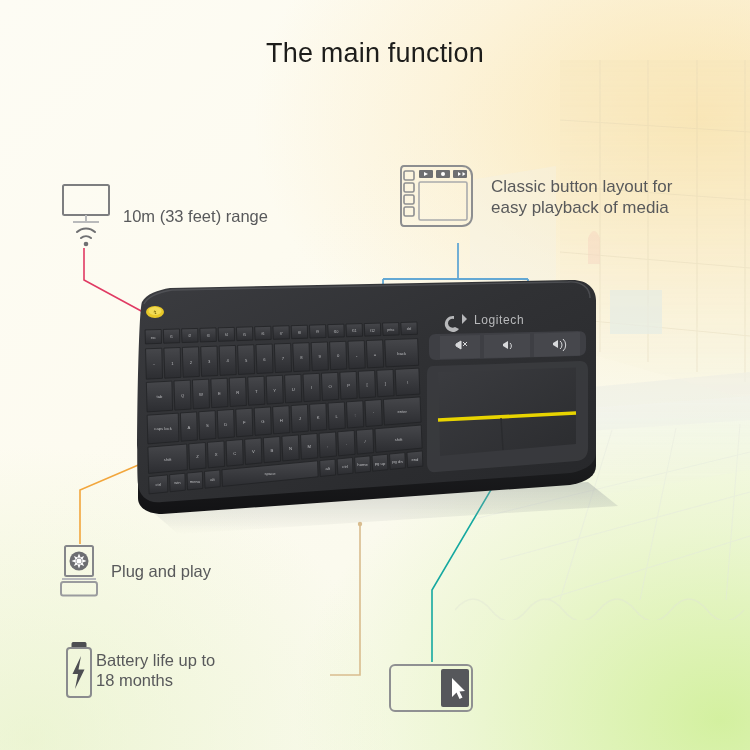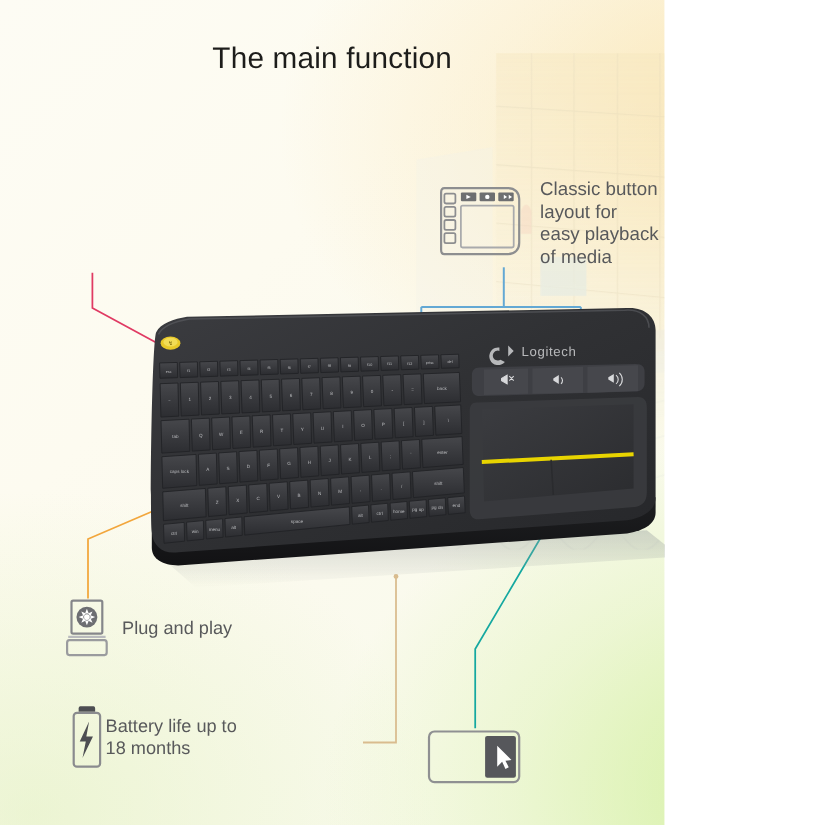--- a/index.html
+++ b/index.html
@@ -2,21 +2,21 @@
 <html><head>
 <meta charset="utf-8">
 <style>
   html,body{margin:0;padding:0;}
   body{
     width:750px;height:750px;
     font-family:"Liberation Sans","DejaVu Sans",sans-serif;
     overflow:hidden;
   }
   #stage{
-    position:relative;width:604px;height:750px;overflow:hidden;
+    position:relative;width:750px;height:750px;overflow:hidden;
     background:
       radial-gradient(ellipse 620px 420px at 700px 120px, rgba(250,212,128,0.55) 0%, rgba(250,222,160,0.28) 42%, rgba(255,255,255,0) 72%),
       radial-gradient(ellipse 560px 430px at 720px 720px, rgba(196,236,128,0.70) 0%, rgba(214,240,166,0.36) 45%, rgba(255,255,255,0) 76%),
       radial-gradient(ellipse 520px 420px at 30px 740px, rgba(223,240,188,0.55) 0%, rgba(255,255,255,0) 70%),
       linear-gradient(135deg,#fdfcf4 0%,#fdfbf0 35%,#fbfaee 60%,#f7faea 100%);
   }
   
   #bg-photo{position:absolute;inset:0;pointer-events:none;opacity:.5;}
 
   .title{
@@ -522,20 +522,32 @@
         <path d="M320,102 L458,97.5 L458,174 L322,186 Z" fill="url(#padg)"></path>
 
         <path d="M320,150 L458,143" stroke="#e8d400" stroke-width="3.6" fill="none"></path>
 
         <path d="M320,152 L322,186" stroke="#2a2b2e" stroke-width="0" fill="none"></path>
         <path d="M383,148 L385,180" stroke="#2a2b2e" stroke-width="1.4" fill="none"></path>
       </g>
     </svg>
   </div>
 
+  <div class="callout c-range">
+    <svg class="ico" width="52" height="68" viewBox="0 0 52 68">
+      <rect x="3" y="3" width="46" height="30" rx="1.5" fill="none" stroke="#7d7e80" stroke-width="2"></rect>
+      <path d="M26 33 L26 39 M13 40 L39 40" stroke="#b9babb" stroke-width="2" fill="none"></path>
+      <g fill="none" stroke="#6f7072" stroke-width="2" stroke-linecap="round">
+        <path d="M17 50 a13 13 0 0 1 18 0"></path>
+        <path d="M21 56 a8 8 0 0 1 10 0"></path>
+      </g>
+      <circle cx="26" cy="62" r="2.3" fill="#6f7072"></circle>
+    </svg>
+    <div class="ctext">10m (33 feet) range</div>
+  </div>
 
   <div class="callout c-plug">
     <svg class="ico" width="42" height="56" viewBox="0 0 42 56">
       <rect x="7" y="3" width="28" height="30" rx="1.5" fill="none" stroke="#85868a" stroke-width="2"></rect>
       <circle cx="21" cy="18" r="9.5" fill="#6d6e72"></circle>
       <g fill="#ffffff">
         <path d="M21 10.5 l1.7 4.3 l-3.4 0 z"></path>
         <path d="M21 25.5 l-1.7 -4.3 l3.4 0 z"></path>
         <path d="M13.5 18 l4.3 -1.7 l0 3.4 z"></path>
         <path d="M28.5 18 l-4.3 1.7 l0 -3.4 z"></path>

